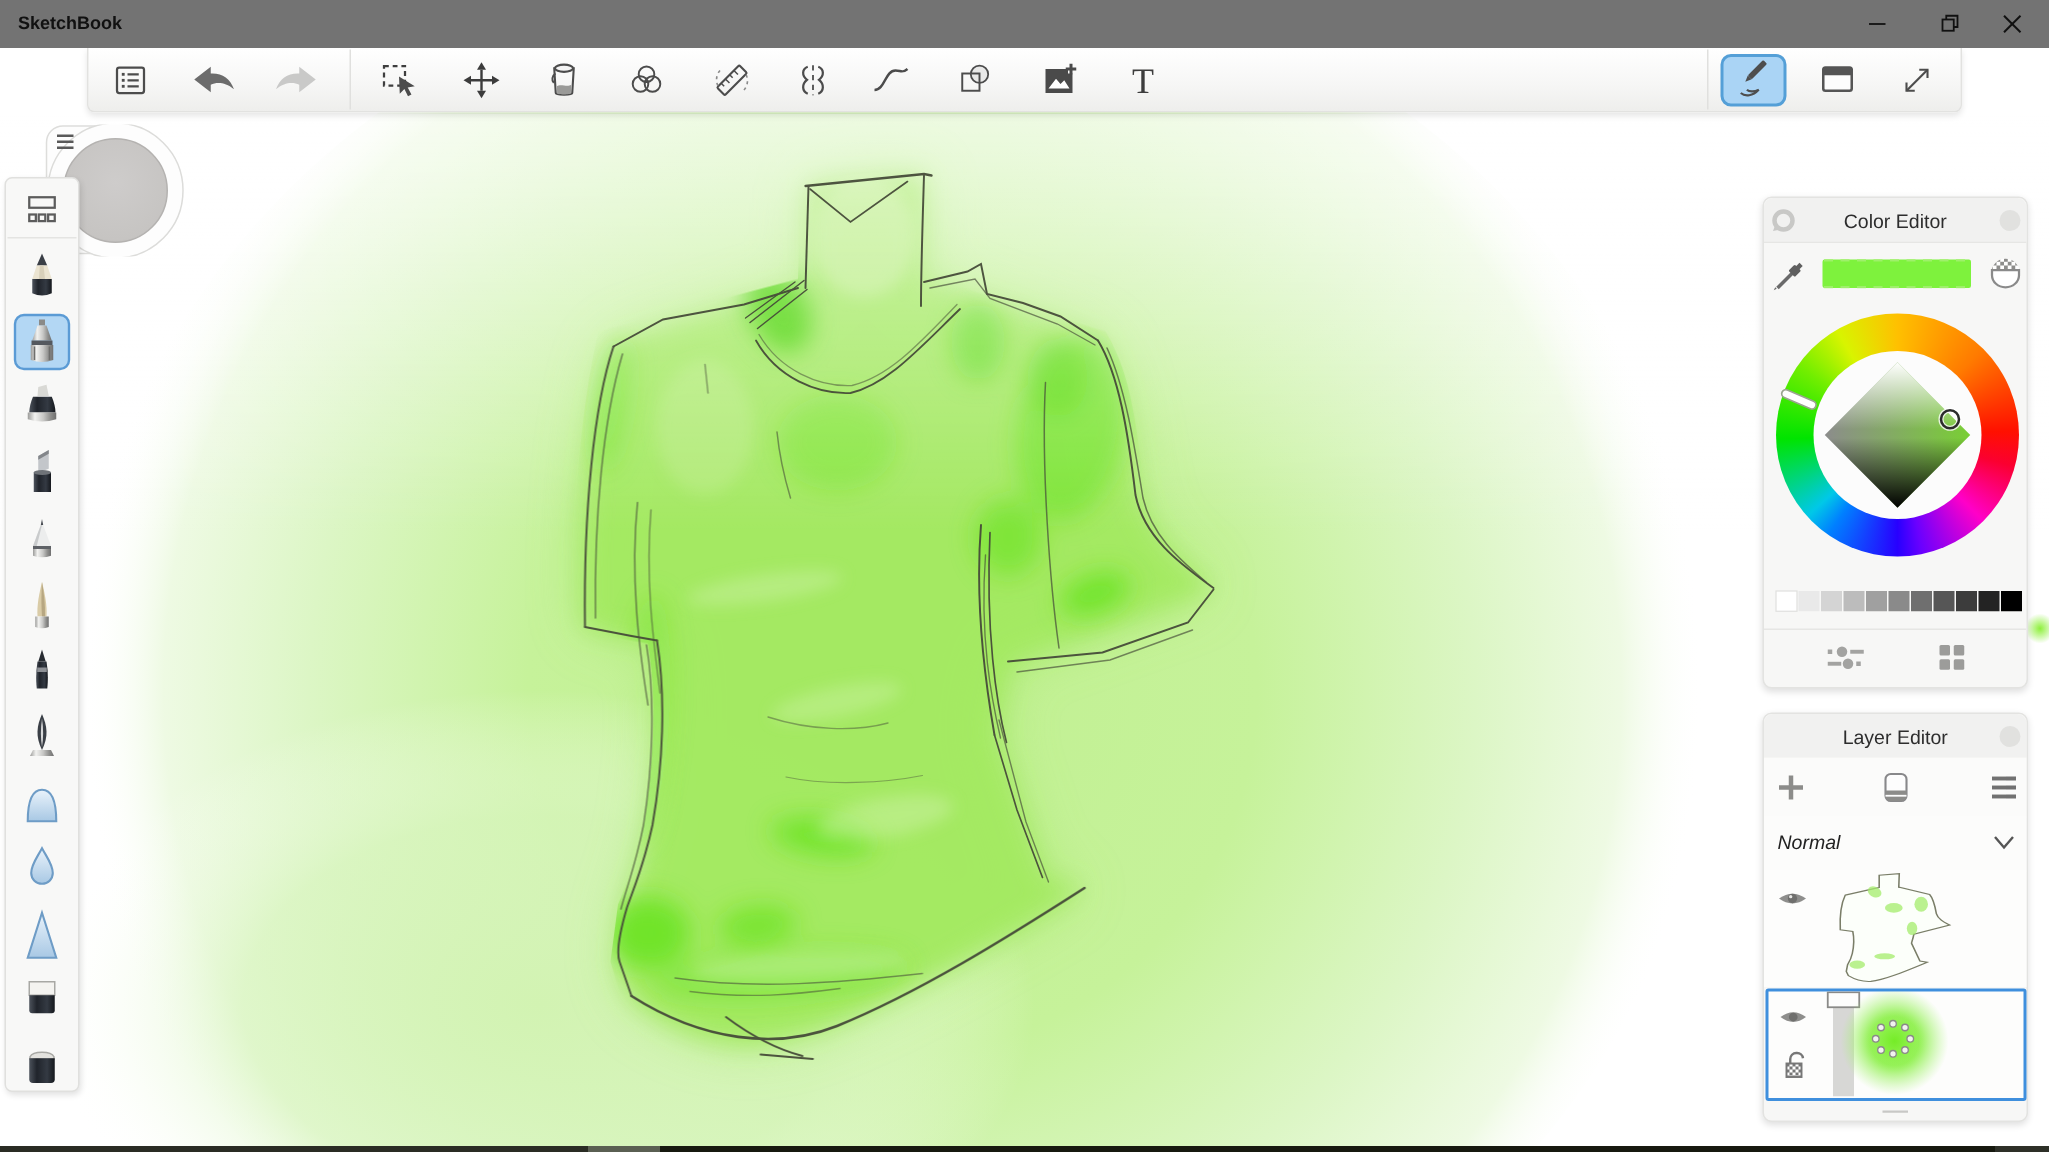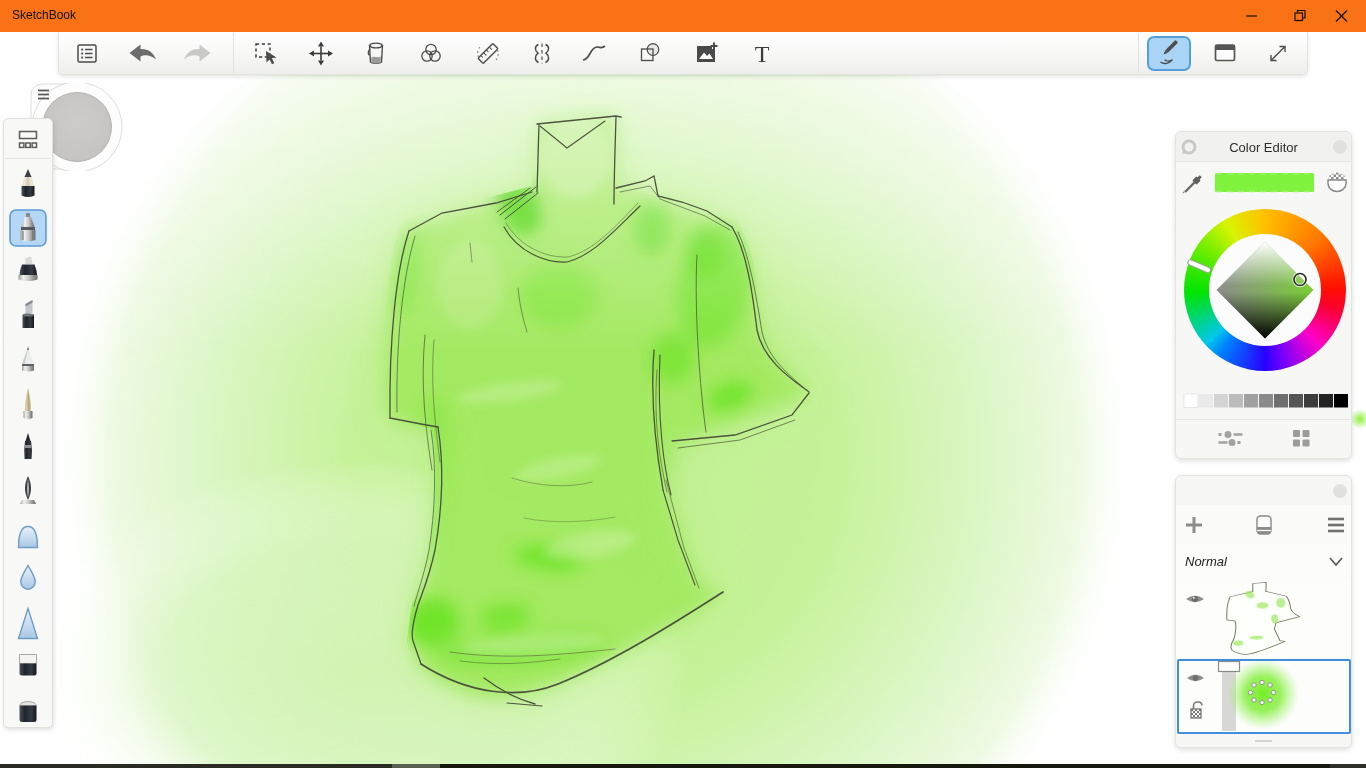--- a/index.html
+++ b/index.html
@@ -1,18 +1,18 @@
 <!DOCTYPE html>
 <html><head>
 <meta charset="utf-8">
 <style>
   html,body{margin:0;padding:0;width:1366px;height:768px;overflow:hidden;background:#fff;
     font-family:"Liberation Sans", sans-serif;}
   .abs{position:absolute;}
-  #titlebar{left:0;top:0;width:1366px;height:32px;background:#f97316;z-index:40;}
+  #titlebar{left:0;top:0;width:1366px;height:32px;background:#737373;z-index:40;font-weight:bold;}
   #titlebar .tt{position:absolute;left:12px;top:8px;font-size:12px;color:#111;}
   #canvas{left:0;top:32px;width:1366px;height:736px;background:#fff;z-index:1;}
   #toolbar{left:58px;top:32px;width:1250px;height:43px;z-index:20;
     background:linear-gradient(#ffffff,#f6f6f5 60%,#eeeeec);
     border:1px solid #e2e2e0;border-top:none;border-radius:0 0 5px 5px;
     box-shadow:0 2px 4px rgba(0,0,0,0.10);box-sizing:border-box;}
   .tdiv{position:absolute;top:1px;width:1px;height:40px;background:#e0e0de;}
   .ticon{position:absolute;top:0;}
   #sidebar{left:3px;top:118px;width:50px;height:610px;z-index:22;
     background:#f8f8f7;border:1px solid #e0e0de;border-radius:5px;
@@ -467,20 +467,23 @@
     </g>
     <g fill="#9c9c9a">
       <rect x="117" y="43" width="7" height="7" rx="1"></rect>
         <rect x="126.5" y="43" width="7" height="7" rx="1"></rect>
       <rect x="117" y="52.5" width="7" height="7" rx="1"></rect>
         <rect x="126.5" y="52.5" width="7" height="7" rx="1"></rect>
     </g>
   </svg>
 </div>
 <div class="abs panel" id="layerpanel">
+  <div class="phead">
+      <div class="ptitle">Layer Editor</div>
+    </div>
   <svg class="abs" style="left:0;top:0" width="175" height="30" viewBox="0 0 175 30">
     <circle cx="164" cy="15" r="7" fill="#e1e1df"></circle>
   </svg>
   <div class="abs" style="left:0;top:29px;width:175px;height:39px;background:#fbfbfa;border-bottom:1px solid #e8e8e6;">
     <svg width="175" height="39" viewBox="0 0 175 39">
       <g stroke="#8c8c8a" stroke-width="3">
           <line x1="10" y1="20" x2="26" y2="20"></line>
           <line x1="18" y1="12" x2="18" y2="28"></line>
         </g>
       <g>

